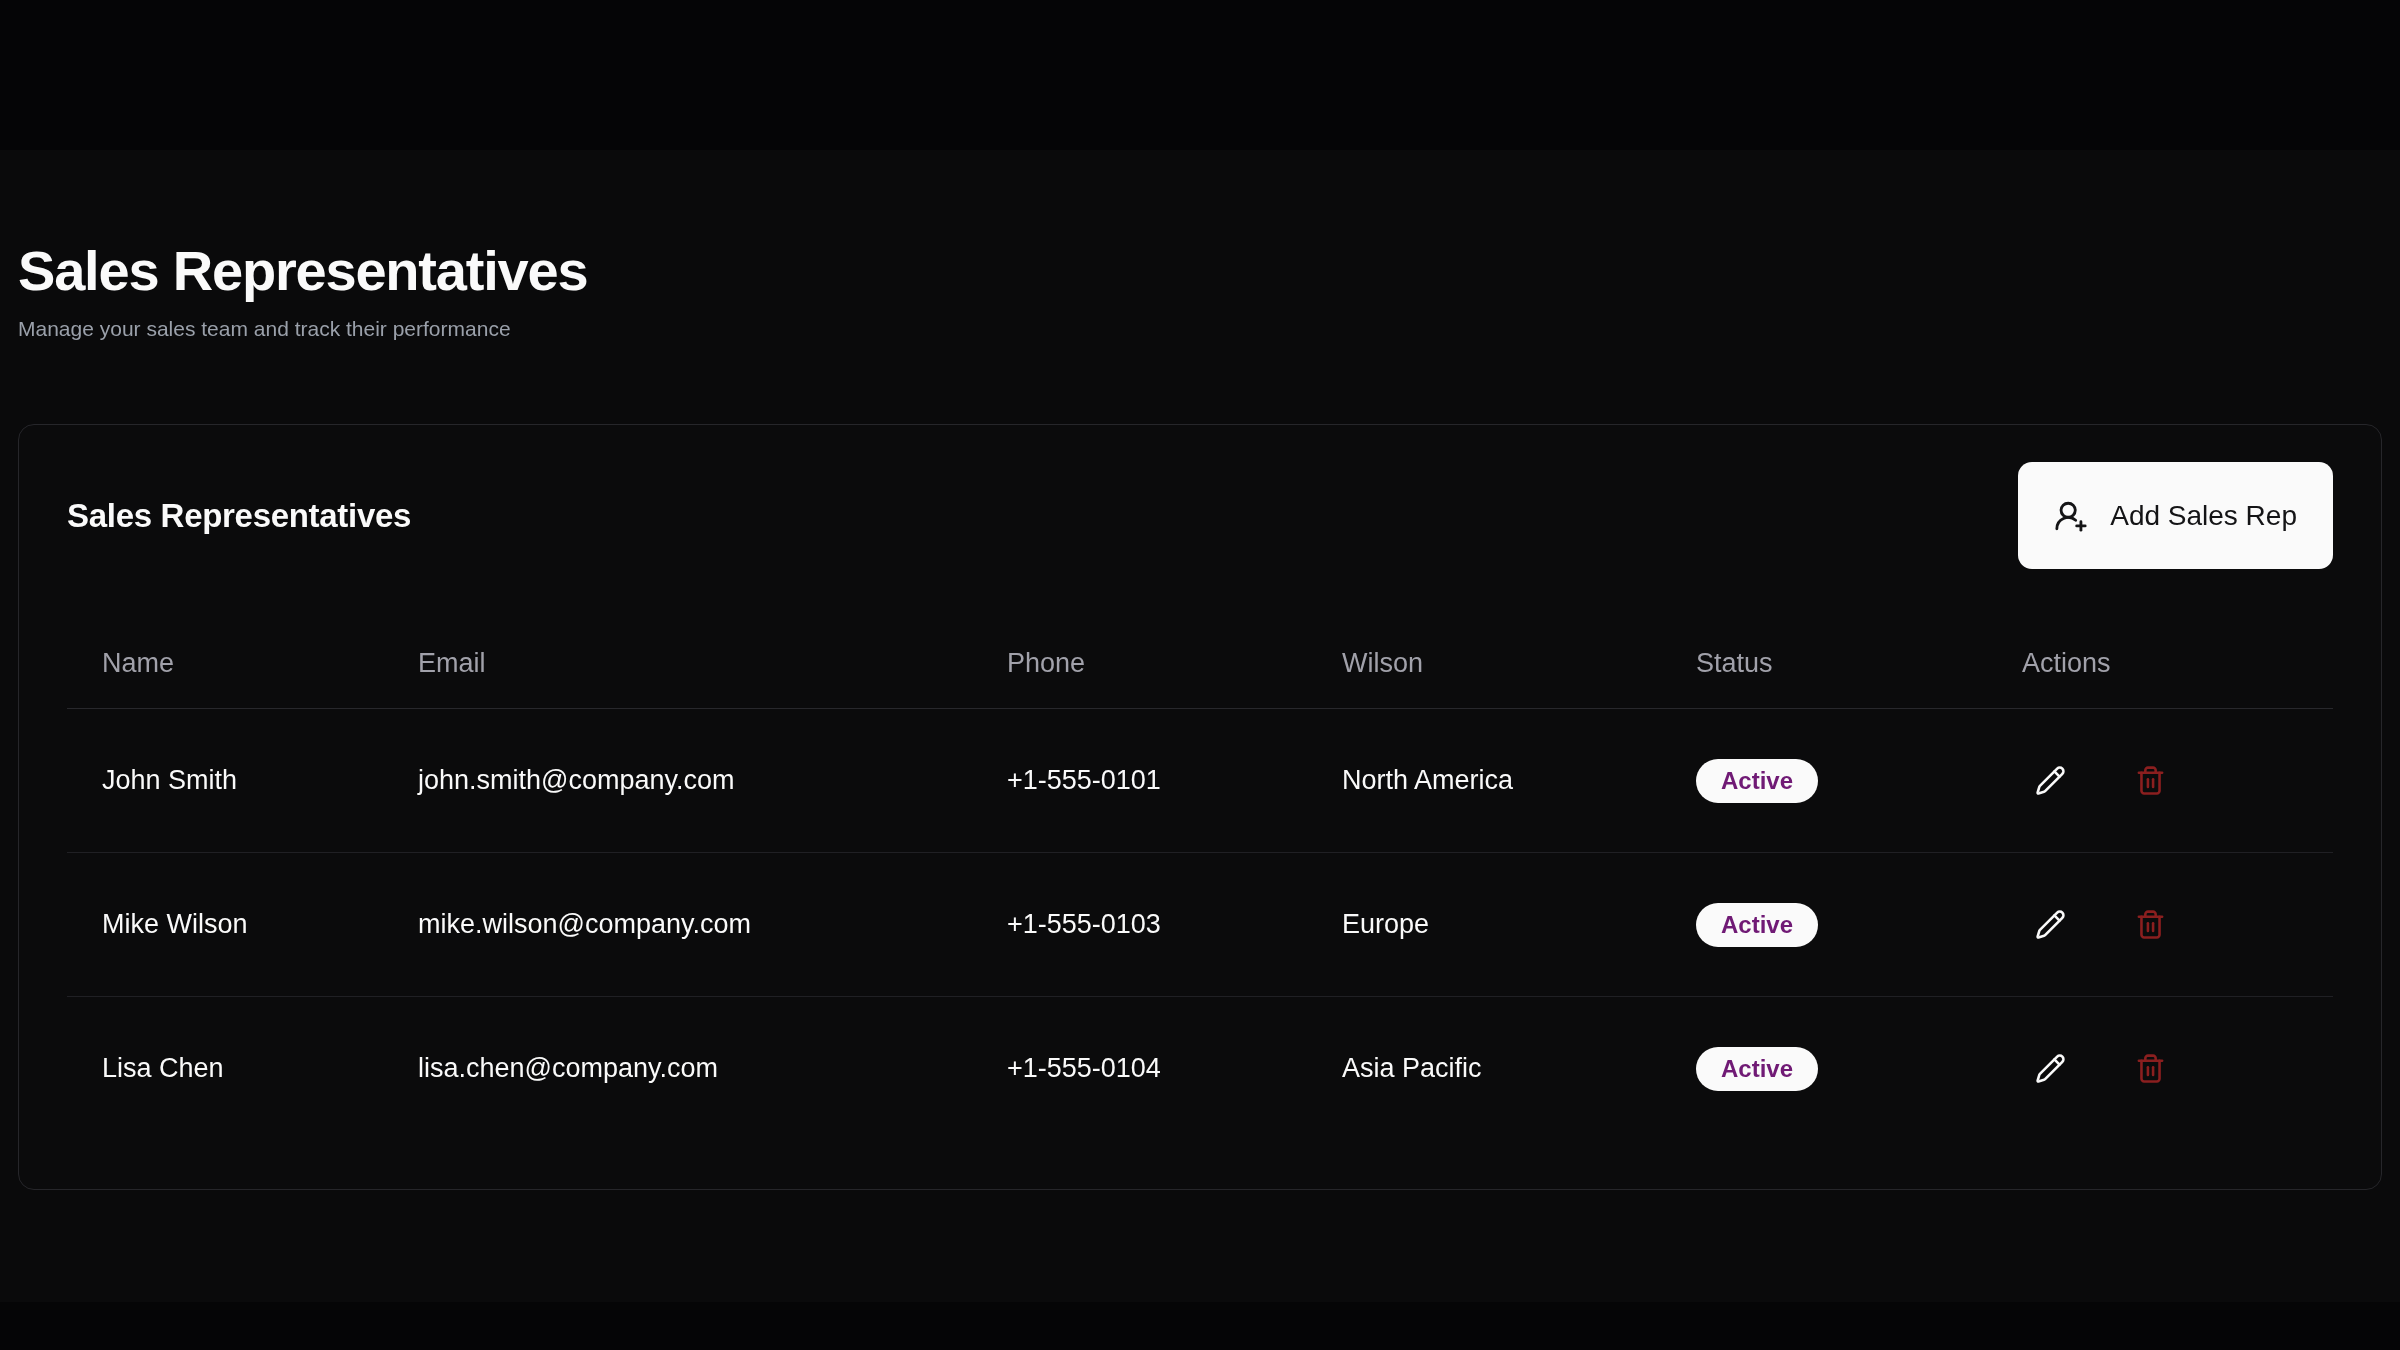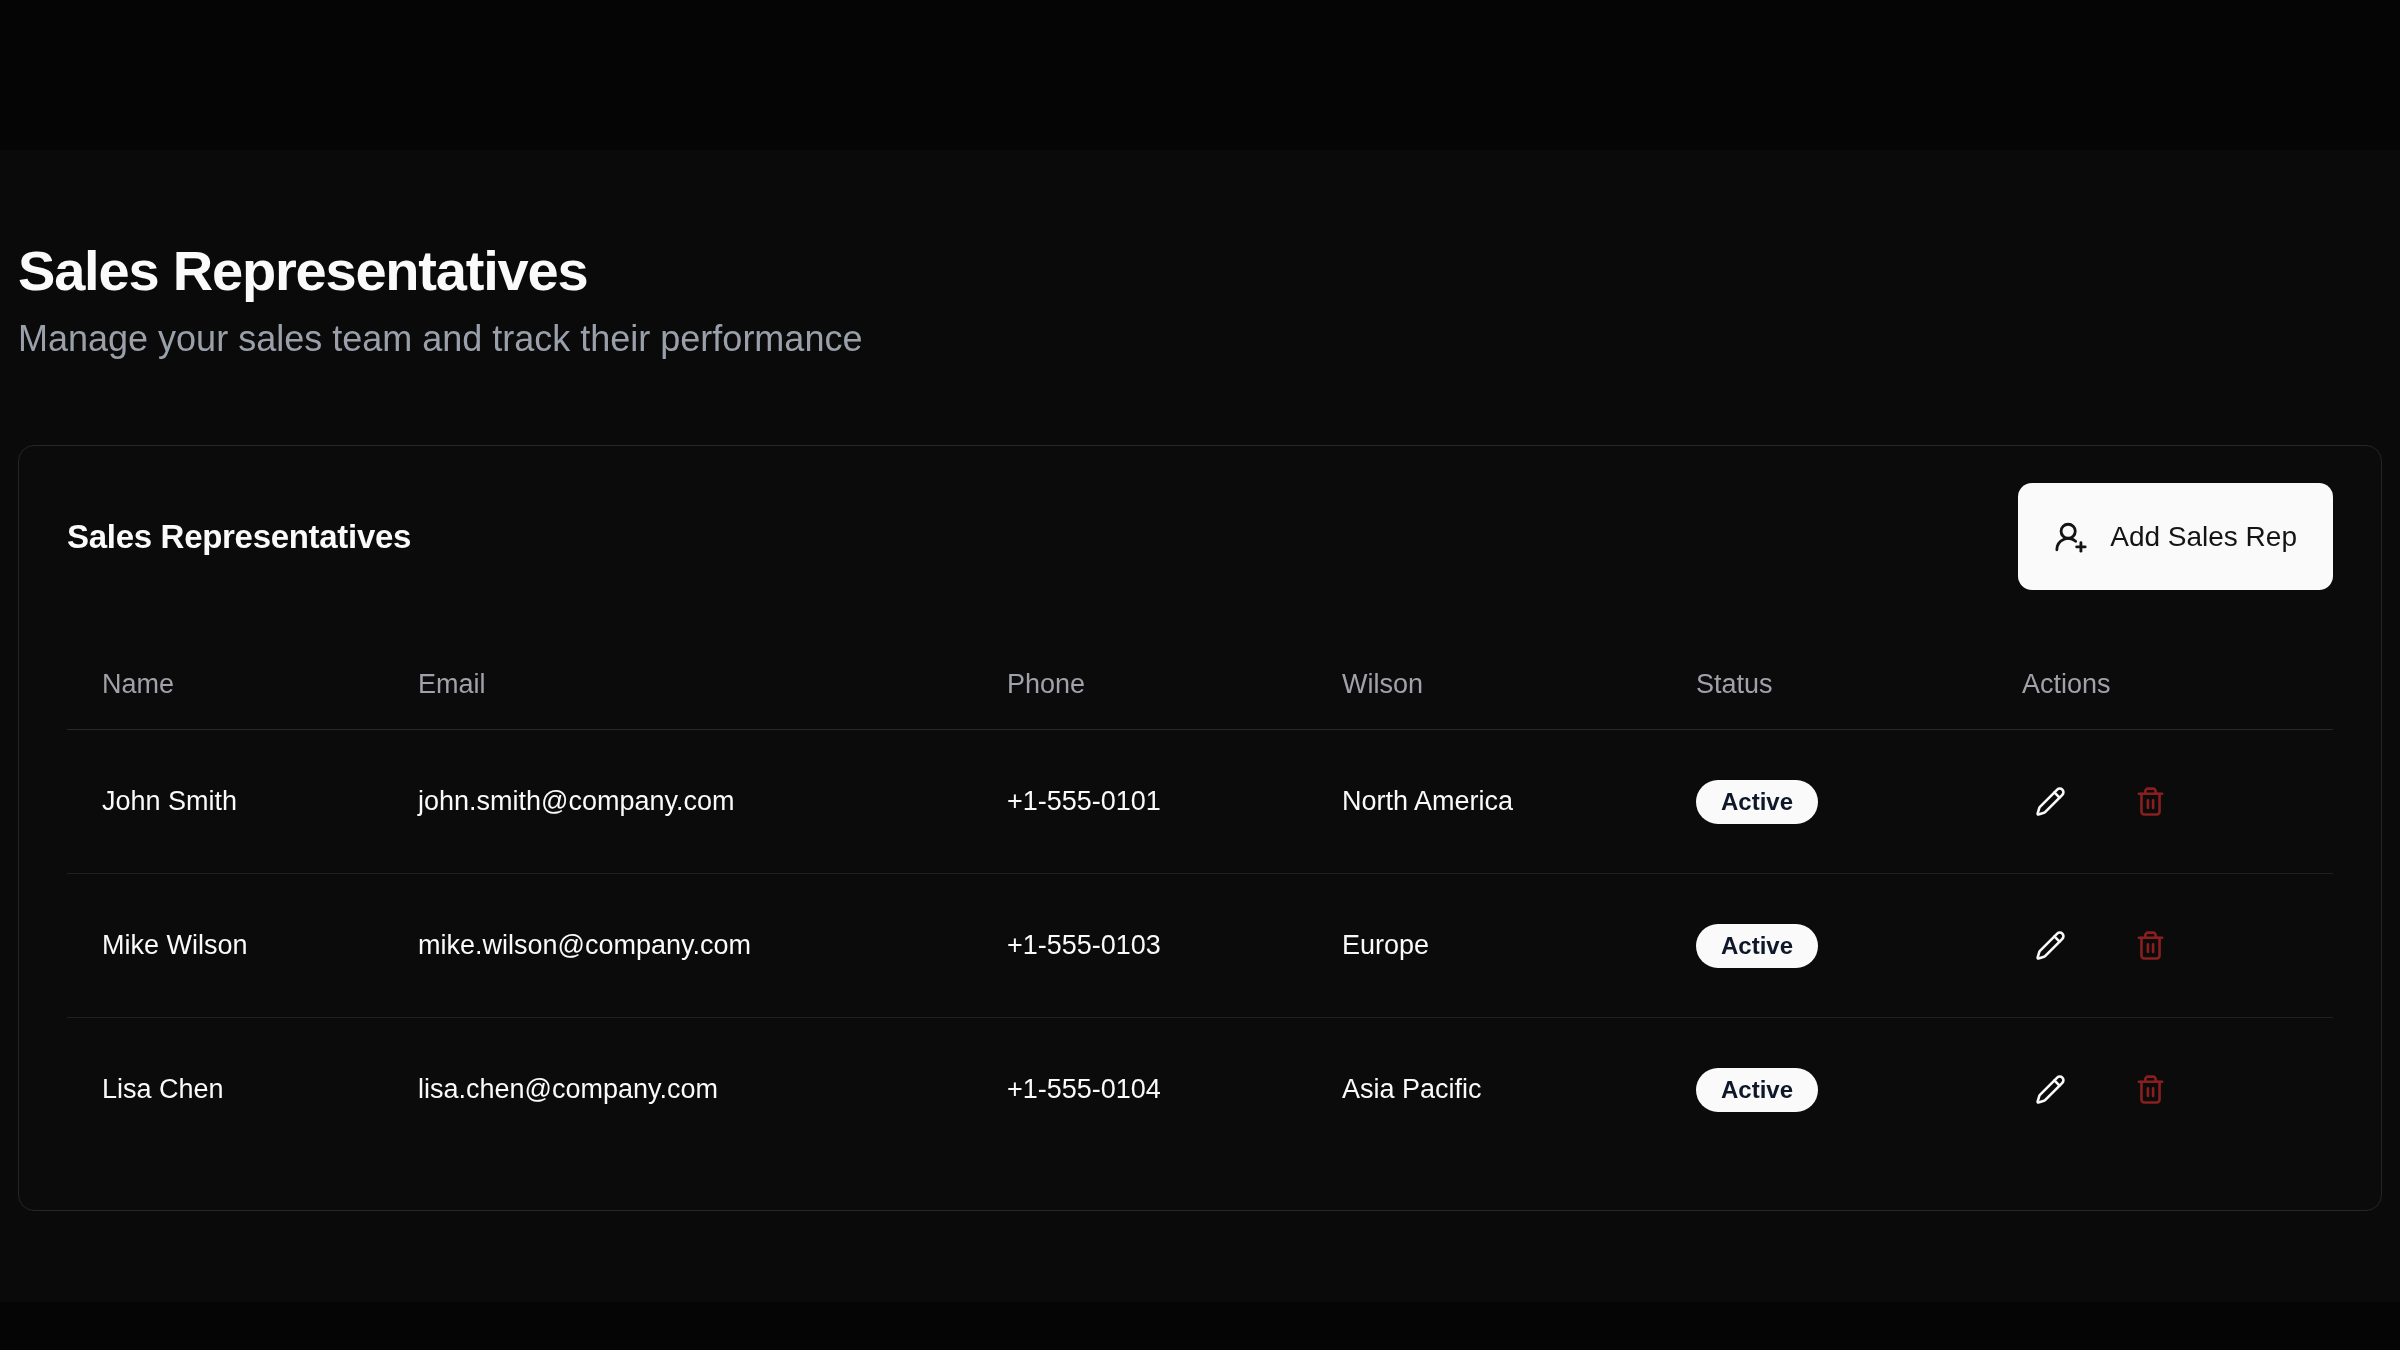--- a/index.html
+++ b/index.html
@@ -27,21 +27,21 @@
   .page-title {
     margin: 0;
     font-size: 56px;
     font-weight: 700;
     letter-spacing: -1.2px;
     line-height: 1.2;
     color: #fafafa;
   }
   .page-subtitle {
     margin: 10px 0 0 0;
-    font-size: 36px;
+    font-size: 21px;
     line-height: 1.4;
     color: #9aa0aa;
     font-weight: 400;
   }
   .card {
     margin-top: 80px;
     background: #0b0b0c;
     border: 1px solid #26262a;
     border-radius: 16px;
     padding: 48px;
@@ -104,21 +104,21 @@
   tbody tr:last-child td { border-bottom: none; }
   td.cell-name { font-weight: 500; }
   .badge {
     display: inline-flex;
     align-items: center;
     justify-content: center;
     height: 44px;
     padding: 0 25px;
     border-radius: 999px;
     background: #fafafa;
-    color: #0f172a;
+    color: #701a75;
     font-size: 24px;
     font-weight: 600;
   }
   .actions-wrap {
     display: flex;
     align-items: center;
     gap: 44px;
   }
   .icon-btn {
     width: 56px; height: 56px;

